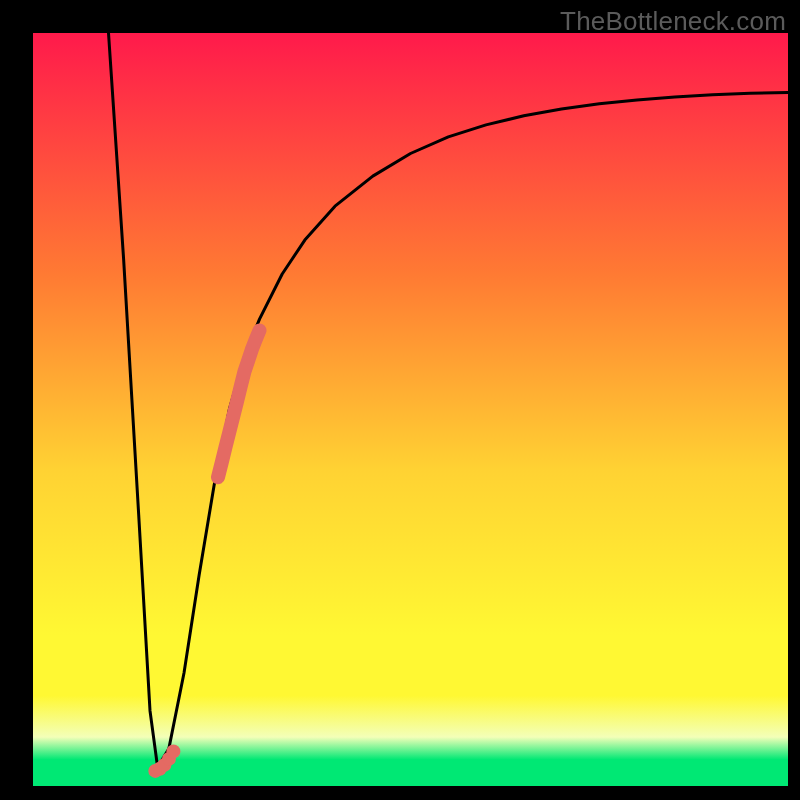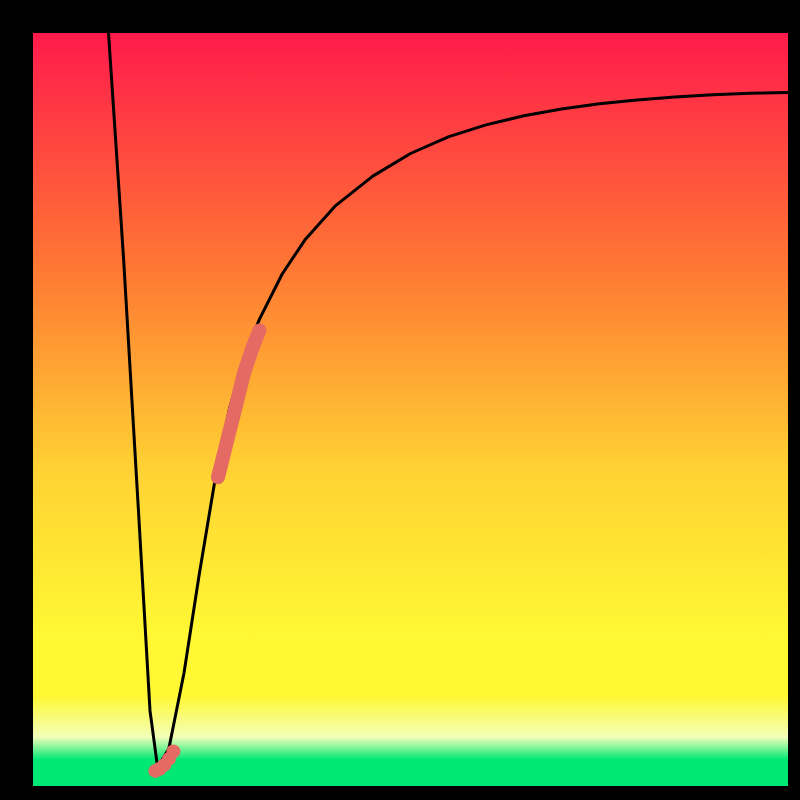--- a/index.html
+++ b/index.html
@@ -57,13 +57,14 @@
     <g id="marker-layer">
         <circle cx="122.3" cy="737.9" r="7" fill="#e46a63"></circle>
         <circle cx="126.8" cy="735.7" r="7" fill="#e46a63"></circle>
         <circle cx="131.4" cy="731.9" r="7" fill="#e46a63"></circle>
         <circle cx="135.9" cy="725.9" r="7" fill="#e46a63"></circle>
         <circle cx="140.4" cy="718.4" r="7" fill="#e46a63"></circle>
         <path d="M185.0 444.3 L188.8 429.2 L192.5 414.1 L196.3 399.1 L200.1 384.0 L203.9 369.0 L207.6 353.9 L211.4 338.8 L215.2 327.6 L218.9 316.3 L222.7 306.5 L226.5 297.4" fill="none" stroke="#e46a63" stroke-width="14" stroke-linecap="round"></path>
       </g>
   </svg>
 
+  <div class="watermark">TheBottleneck.com</div>
 </div>
 
 </body></html>

